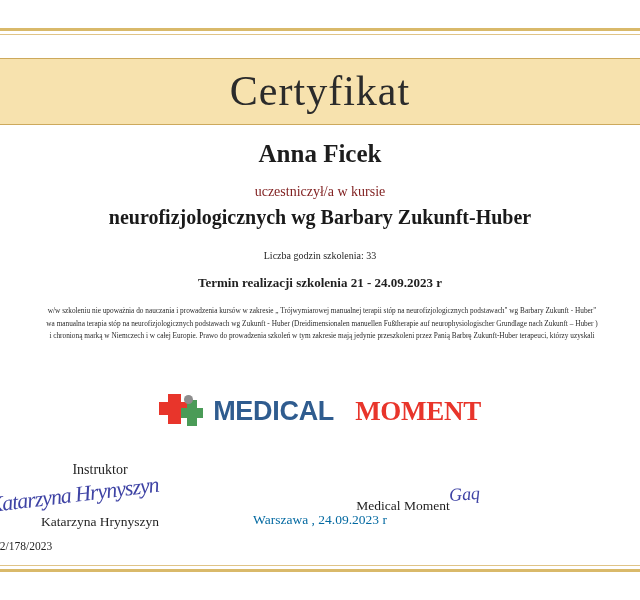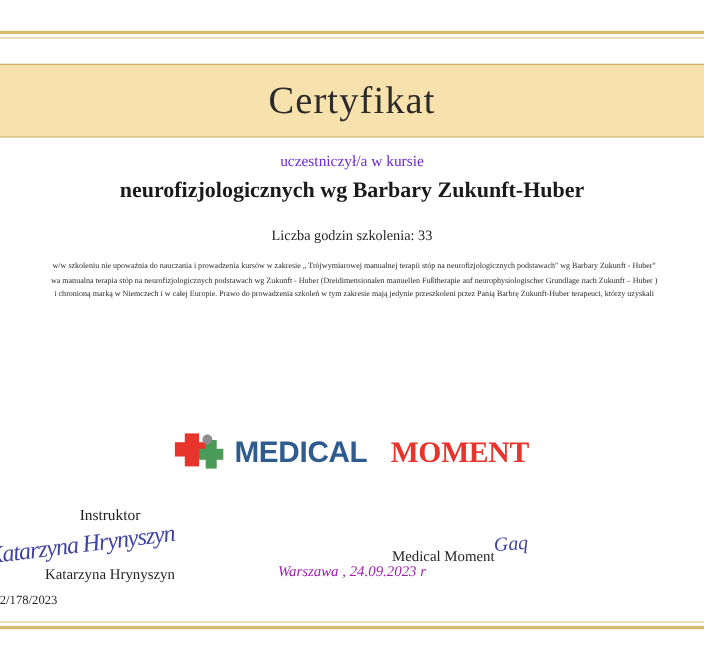--- a/index.html
+++ b/index.html
@@ -55,21 +55,21 @@
     left: 0;
     top: 0;
     width: 640px;
     height: 66px;
     display: flex;
     align-items: center;
     justify-content: center;
   }
   .cert-title {
     font-family: "Liberation Serif", serif;
-    font-size: 35px;
+    font-size: 42px;
     color: #2b2b2b;
     letter-spacing: 1px;
     line-height: 1;
   }
   .band-rule {
     position: absolute;
     left: 0;
     width: 640px;
     height: 1px;
     background: #cda95c;
@@ -87,36 +87,36 @@
   .recipient {
     margin-top: 16px;
     font-family: "Liberation Serif", serif;
     font-weight: bold;
     font-size: 25px;
     color: #1d1d1d;
   }
   .participated {
     margin-top: 16px;
     font-size: 14px;
-    color: #6d28d9;
+    color: #7f1d1d;
   }
   .course-line {
     margin-top: 14px;
     font-weight: bold;
     font-size: 20px;
     color: #1a1a1a;
     line-height: 1.5;
   }
   .course-line.second {
     margin-top: 2px;
     text-align: center;
   }
   .hours {
     margin-top: 18px;
-    font-size: 13px;
+    font-size: 10px;
     color: #1f1f1f;
   }
   .dates {
     margin-top: 14px;
     font-size: 13px;
     font-weight: bold;
     color: #1f1f1f;
   }
   .legal {
     margin-top: 14px;
@@ -247,22 +247,21 @@
     font-size: 18px;
     transform: rotate(-4deg);
   }
   .place-date {
     position: absolute;
     left: 0;
     top: 50px;
     width: 640px;
     text-align: center;
     font-size: 13.5px;
-    color: #a21caf;
-    font-style: italic;
+    color: #0369a1;
   }
   .doc-no {
     position: absolute;
     left: -6px;
     top: 78px;
     font-size: 11.5px;
     color: #1f1f1f;
   }
 </style>
 </head>
@@ -275,23 +274,25 @@
 
   <div class="title-band">
     <div class="title-band-inner">
       <div class="cert-title">Certyfikat</div>
     </div>
   </div>
   <div class="band-rule top"></div>
   <div class="band-rule bottom"></div>
 
   <div class="content">
+    <div class="recipient">Anna Ficek</div>
     <div class="participated">uczestniczył/a w kursie</div>
     <div class="course-line second">neurofizjologicznych wg Barbary Zukunft-Huber</div>
     <div class="hours">Liczba godzin szkolenia: 33</div>
+    <div class="dates">Termin realizacji szkolenia 21 - 24.09.2023 r</div>
     <div class="legal">
       <div>w/w szkoleniu nie upoważnia do nauczania i prowadzenia kursów w zakresie „ Trójwymiarowej manualnej terapii stóp na neurofizjologicznych podstawach" wg Barbary Zukunft - Huber"</div>
       <div>wa manualna terapia stóp na neurofizjologicznych podstawach wg Zukunft - Huber (Dreidimensionalen manuellen Fußtherapie auf neurophysiologischer Grundlage nach Zukunft – Huber )</div>
       <div>i chronioną marką w Niemczech i w całej Europie.  Prawo do prowadzenia szkoleń w tym zakresie mają jedynie przeszkoleni przez Panią Barbrę  Zukunft-Huber terapeuci, którzy uzyskali</div>
     </div>
   </div>
 
   <div class="logo-row">
     <div class="logo-mark">
       <div class="bar-red"></div>

